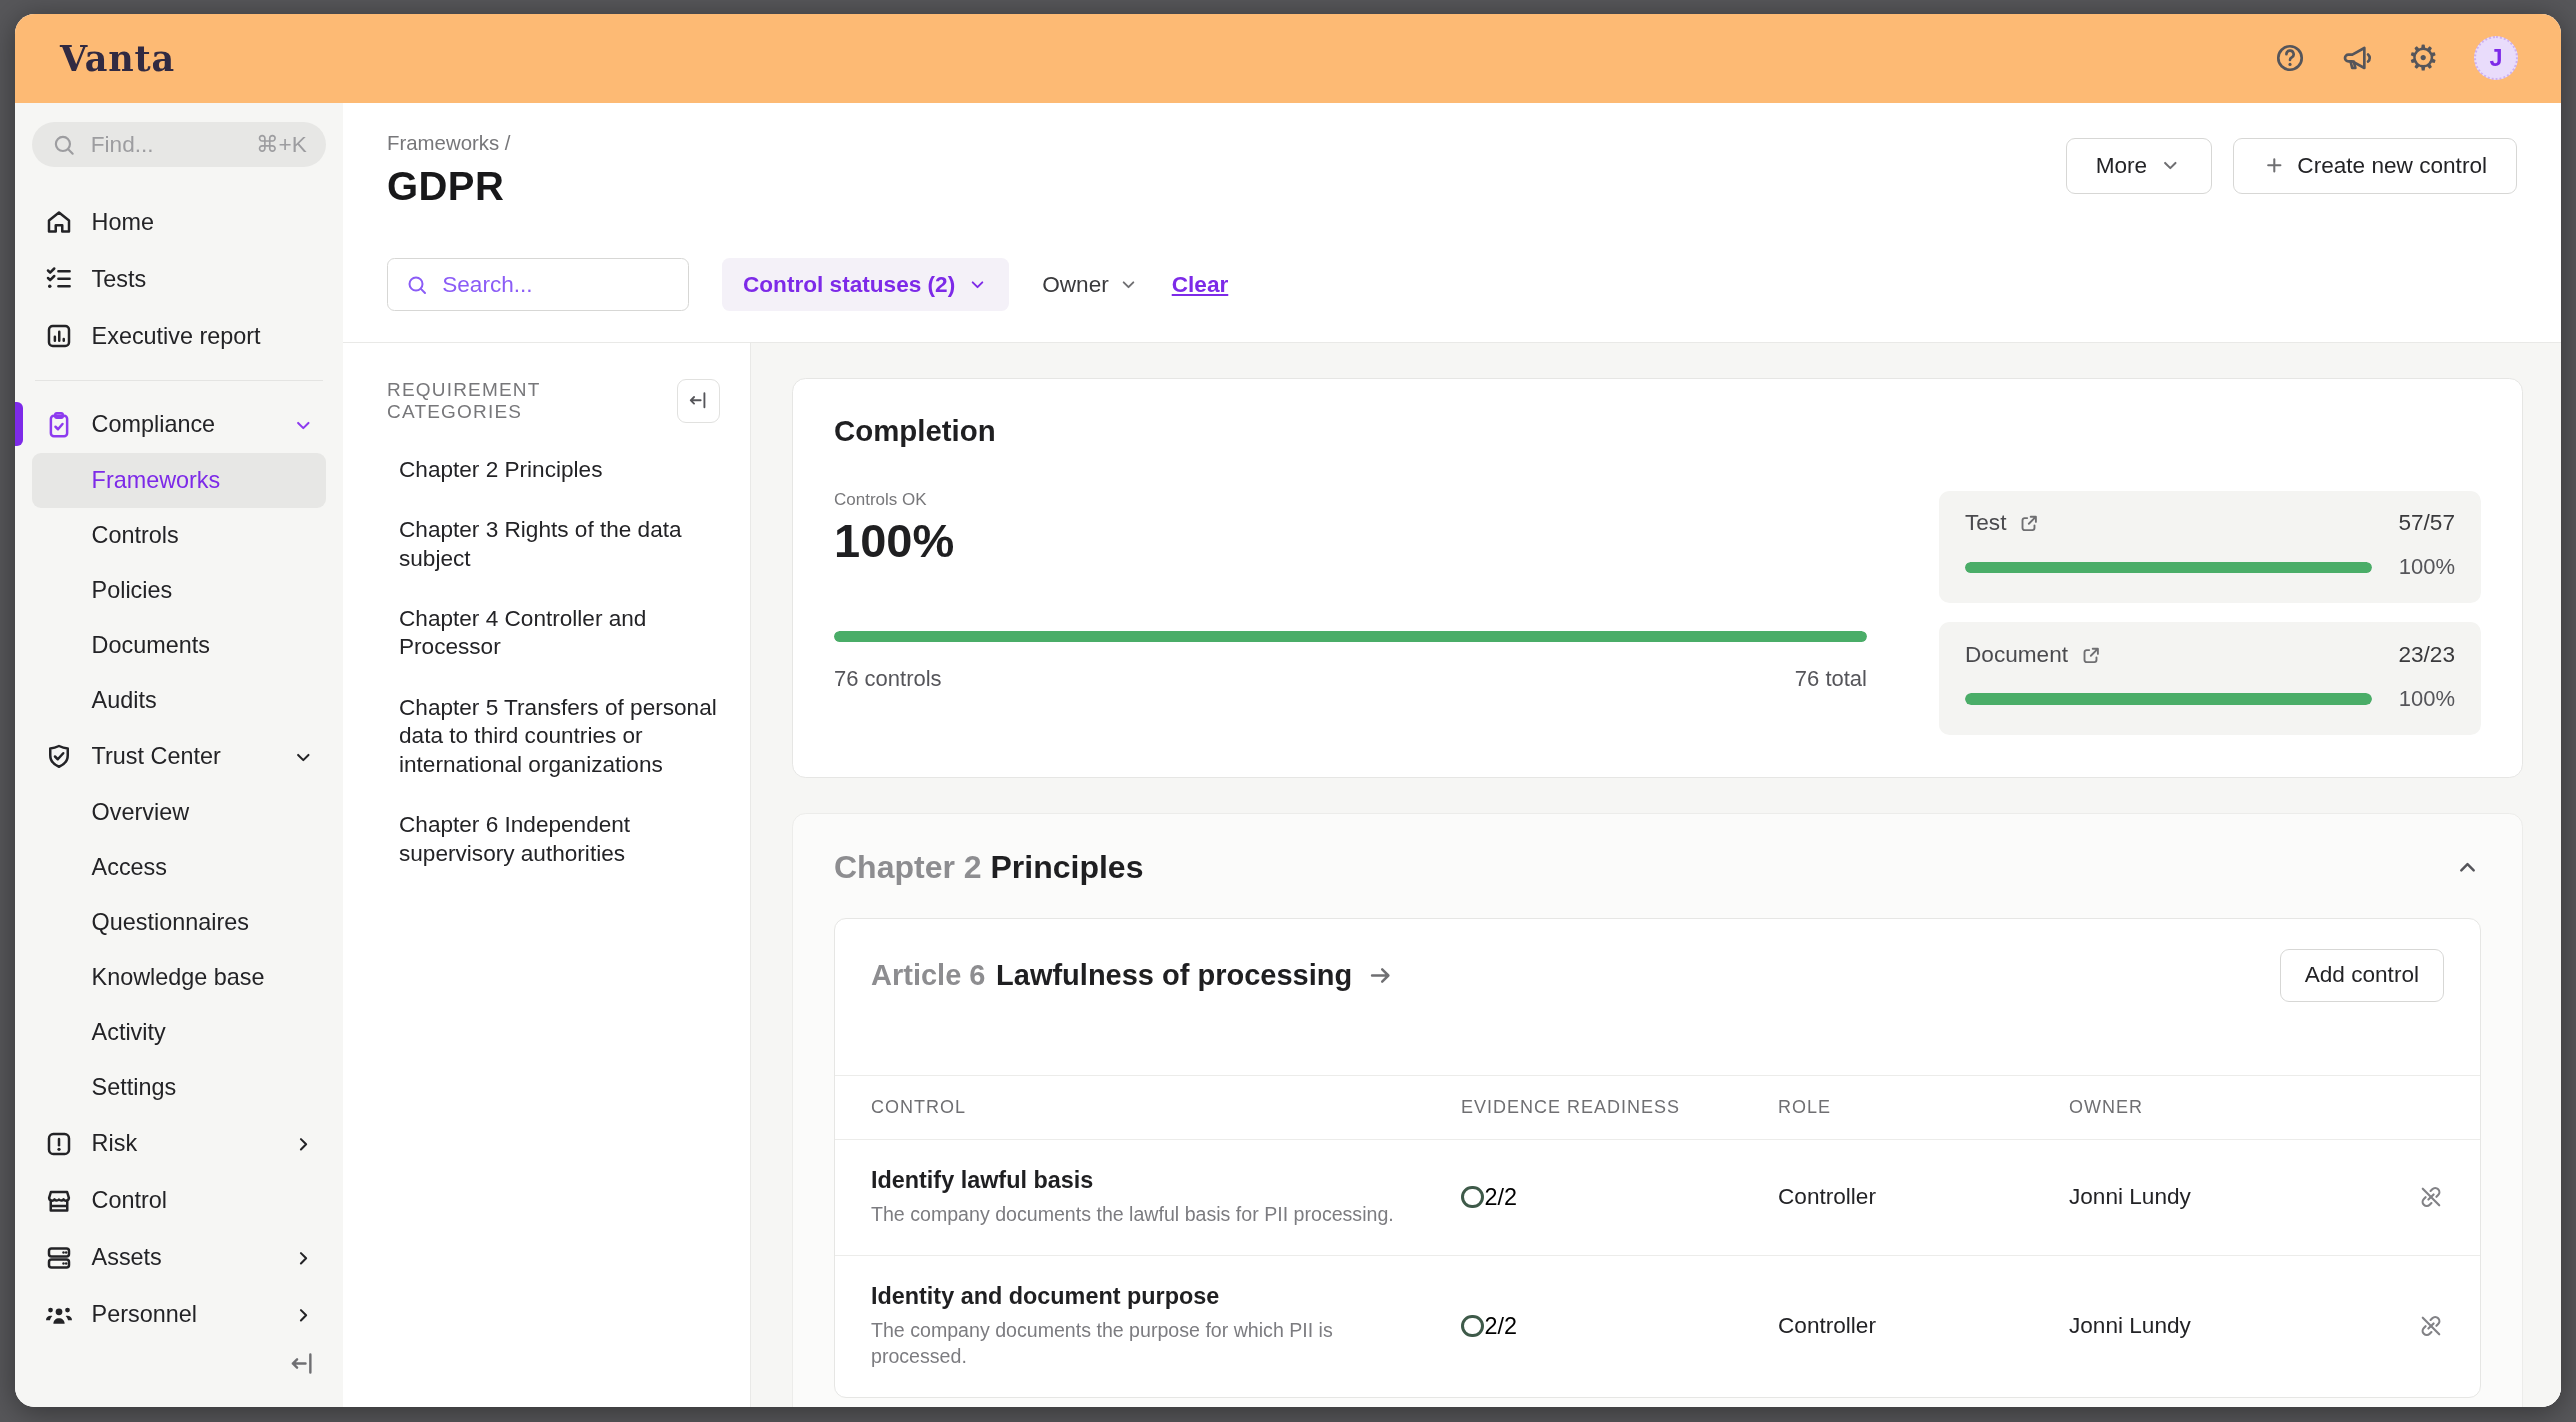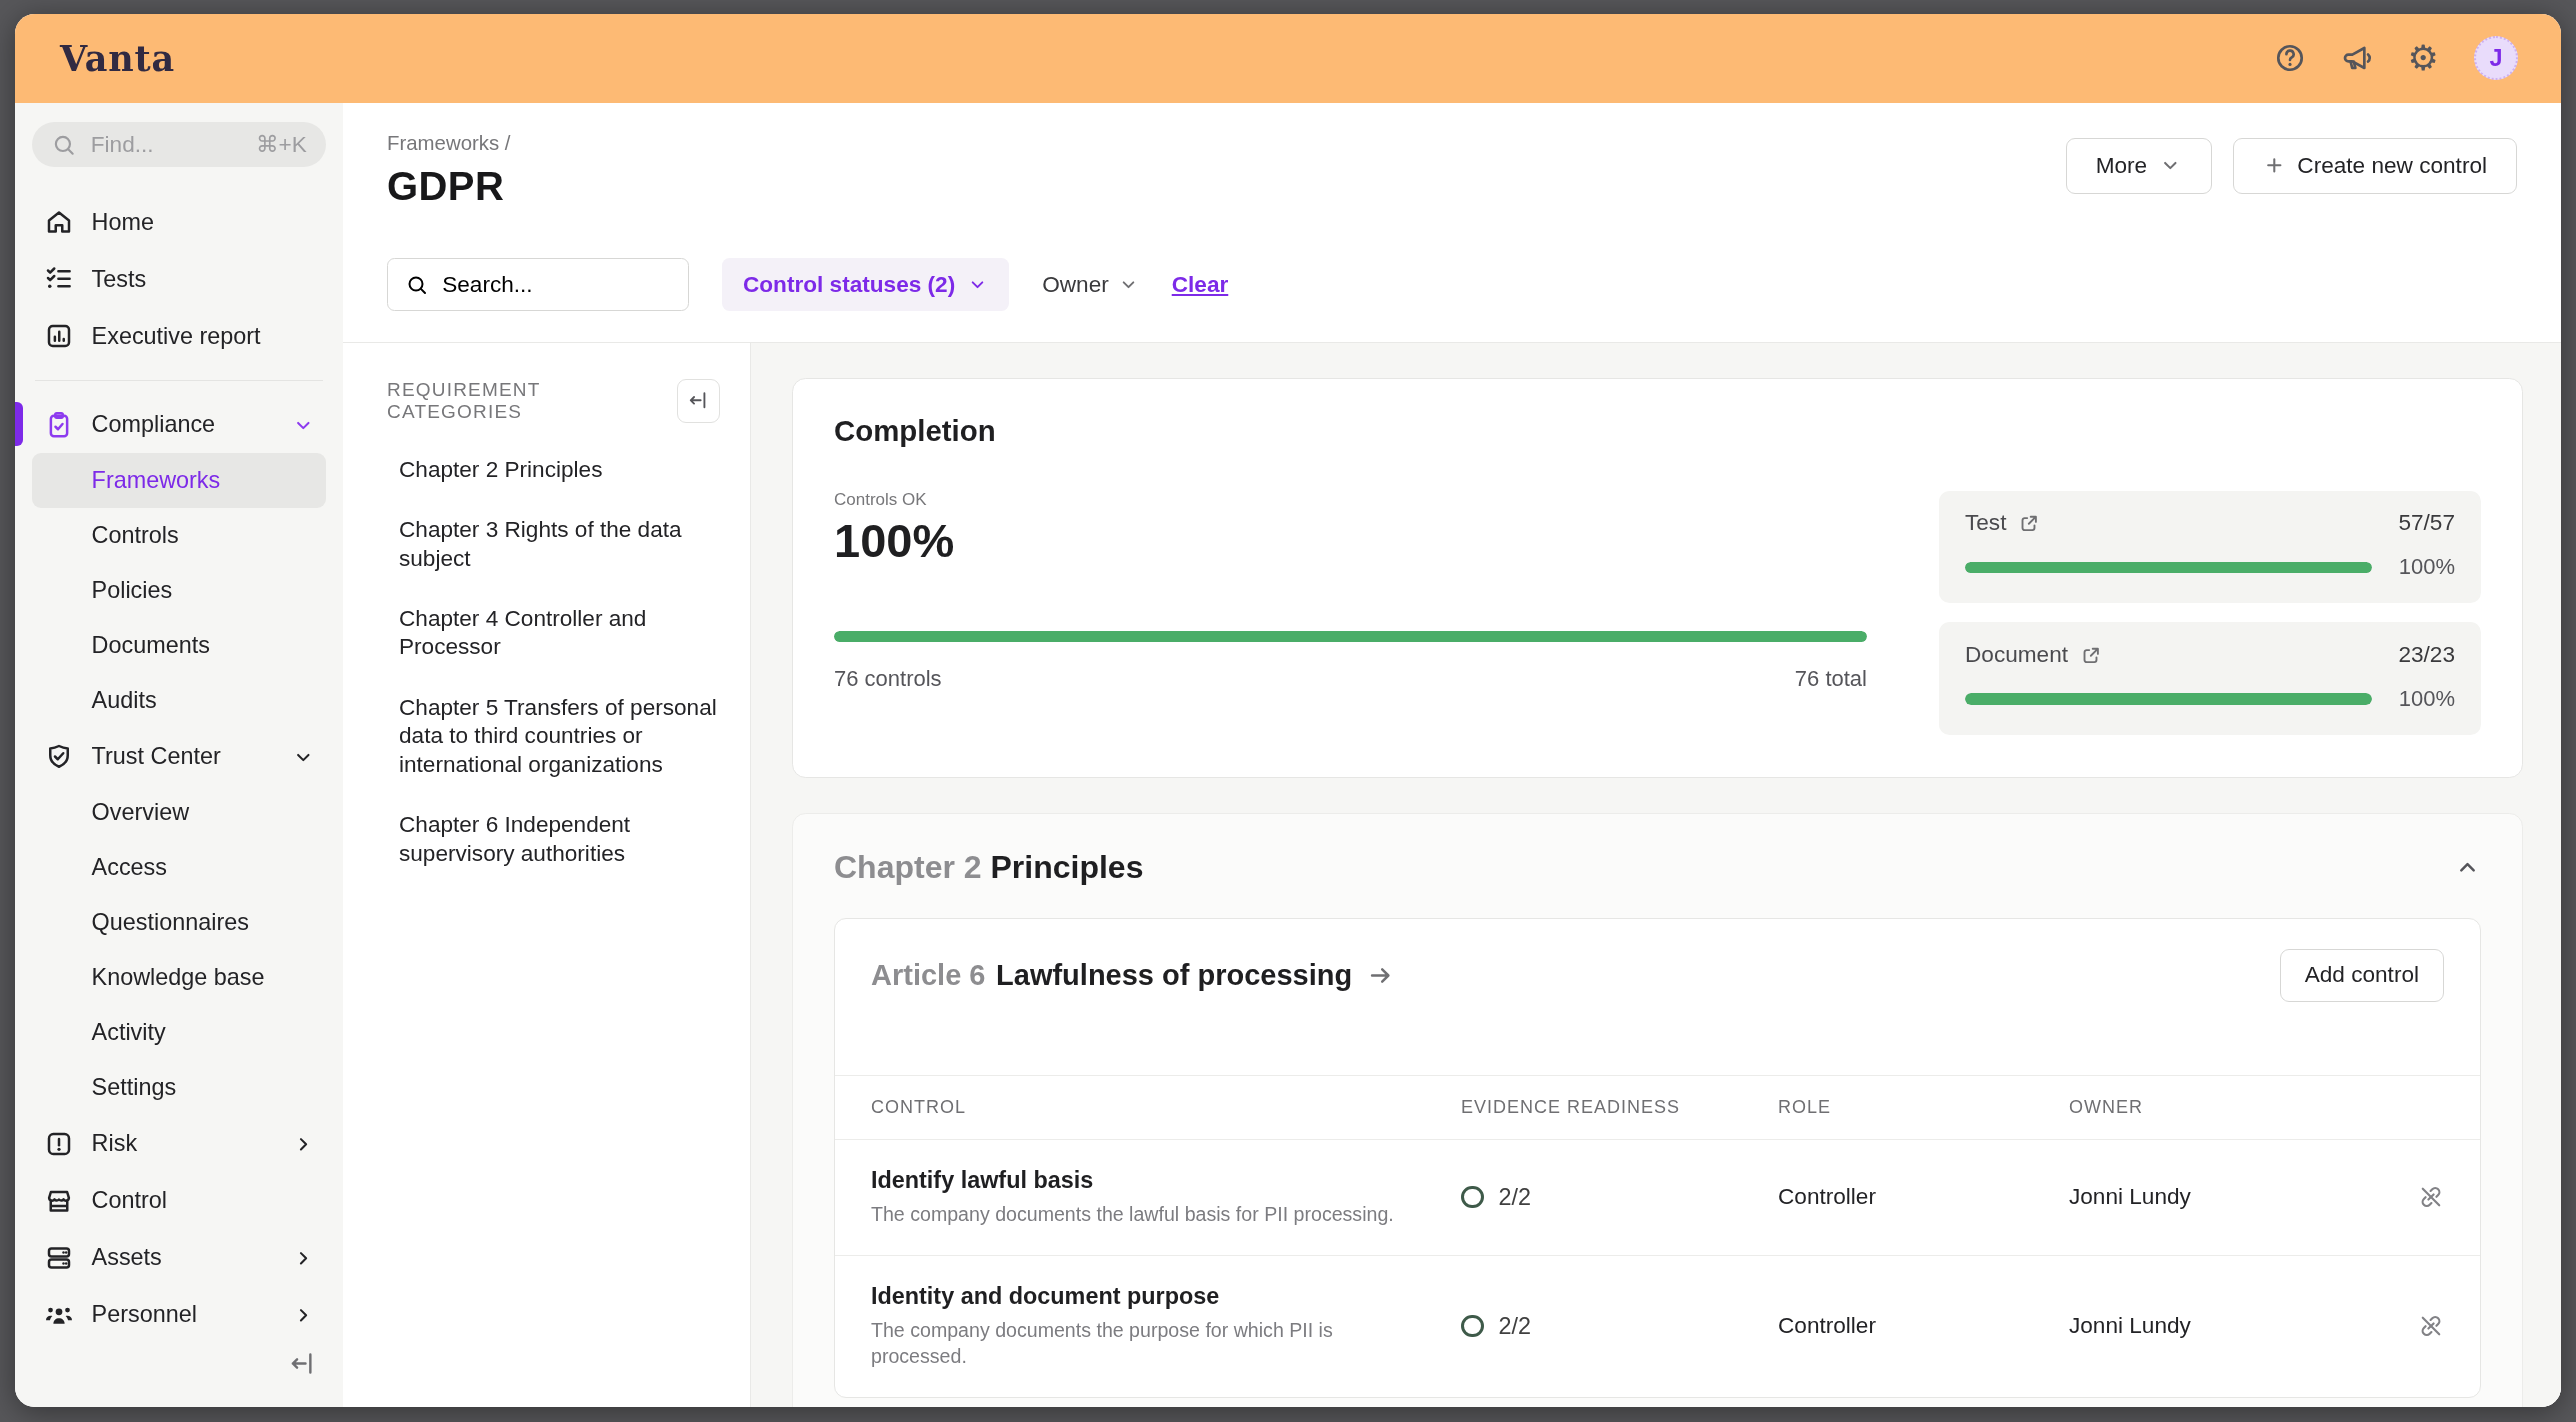--- a/index.html
+++ b/index.html
@@ -43,21 +43,21 @@
   .sidebar-collapse svg { width:29px; height:29px; }
   
   .main { flex:1; display:flex; flex-direction:column; min-width:0; background:#fff; }
   .page-header { flex:0 0 auto; height:125px; padding:29px 44px 0; display:flex; justify-content:space-between; align-items:flex-start; }
   .breadcrumb { font-size:20.4px; color:#77777a; }
   .page-title { margin-top:9px; font-size:40px; font-weight:700; letter-spacing:0.4px; color:#18181a; }
   .header-actions { display:flex; gap:21px; margin-top:6px; }
   .btn { display:flex; align-items:center; gap:12px; border:1.5px solid #d7d7d5; border-radius:9px; background:#fff; font-size:22.6px; color:#232326; padding:0 29px; height:56px; cursor:pointer; }
   .btn svg { width:22.6px; height:22.6px; color:#6f6f72; }
   .filter-bar { flex:0 0 auto; height:115px; padding:0 44px; display:flex; align-items:center; gap:33px; border-bottom:1.5px solid #e9e9e7; }
-  .search-input { width:302px; height:53px; border:1.5px solid #d7d7d5; border-radius:7.5px; display:flex; align-items:center; gap:13.6px; padding:0 16.6px; color:#000000; font-size:22.6px; background:#fff; }
+  .search-input { width:302px; height:53px; border:1.5px solid #d7d7d5; border-radius:7.5px; display:flex; align-items:center; gap:13.6px; padding:0 16.6px; color:#8b5cf6; font-size:22.6px; background:#fff; }
   .search-input svg { width:24px; height:24px; }
   .pill-filter { height:53px; background:#f4f1f8; border-radius:7.5px; display:flex; align-items:center; gap:12px; padding:0 21px; color:#7d2ae8; font-weight:700; font-size:22.6px; cursor:pointer; }
   .pill-filter svg { width:21px; height:21px; }
   .owner-filter { display:flex; align-items:center; gap:9px; font-size:22.6px; color:#3a3a3d; cursor:pointer; }
   .owner-filter svg { width:21px; height:21px; color:#6f6f72; }
   .clear-link { color:#7d2ae8; font-size:22.6px; font-weight:700; text-decoration:underline; cursor:pointer; }
   
   .content { flex:1; display:flex; min-height:0; }
   .categories { width:408px; flex:0 0 auto; border-right:1.5px solid #e9e9e7; padding:36px 30px 0 44px; background:#fff; }
   .cat-head { display:flex; justify-content:space-between; align-items:center; }
@@ -99,21 +99,21 @@
   .article-title .muted { color:#8d8d90; font-weight:600; }
   .article-title b { font-weight:700; color:#1f1f21; }
   .article-title .arr { color:#6f6f72; margin-left:4.5px; }
   .article-title .arr svg { width:27px; height:27px; }
   .add-btn { height:53px; padding:0 24px; border:1.5px solid #d7d7d5; border-radius:9px; background:#fff; font-size:22.6px; color:#232326; cursor:pointer; }
   .tbl-head { display:grid; grid-template-columns:590px 317px 291px 1fr 42px; padding:21px 36px; border-top:1.5px solid #ececea; border-bottom:1.5px solid #ececea; color:#6f6f72; font-size:18px; letter-spacing:1px;margin-top:43px; }
   .tbl-row { display:grid; grid-template-columns:590px 317px 291px 1fr 42px; padding:27px 36px; align-items:center; }
   .tbl-row + .tbl-row { border-top:1.5px solid #ececea; }
   .ctl-title { font-size:23.4px; font-weight:700; }
   .ctl-desc { margin-top:7.5px; font-size:19.6px; color:#7c7c80; line-height:1.35; max-width:540px; }
-  .evidence { display:flex; align-items:center; gap:15px; font-size:23.4px; color:#404040; }
+  .evidence { display:flex; align-items:center; gap:1px; font-size:23.4px; color:#000000; }
   .ring { width:22.6px; height:22.6px; border-radius:50%; border:3px solid #3e5a49; }
   .cell-text { font-size:22.6px; color:#232326; }
   .row-action { display:flex; justify-content:flex-end; color:#828286; cursor:pointer; }
   .row-action svg { width:26px; height:26px; }
 </style>
 </head>
 <body>
 
 <svg width="0" height="0" style="position:absolute">
   <defs>

